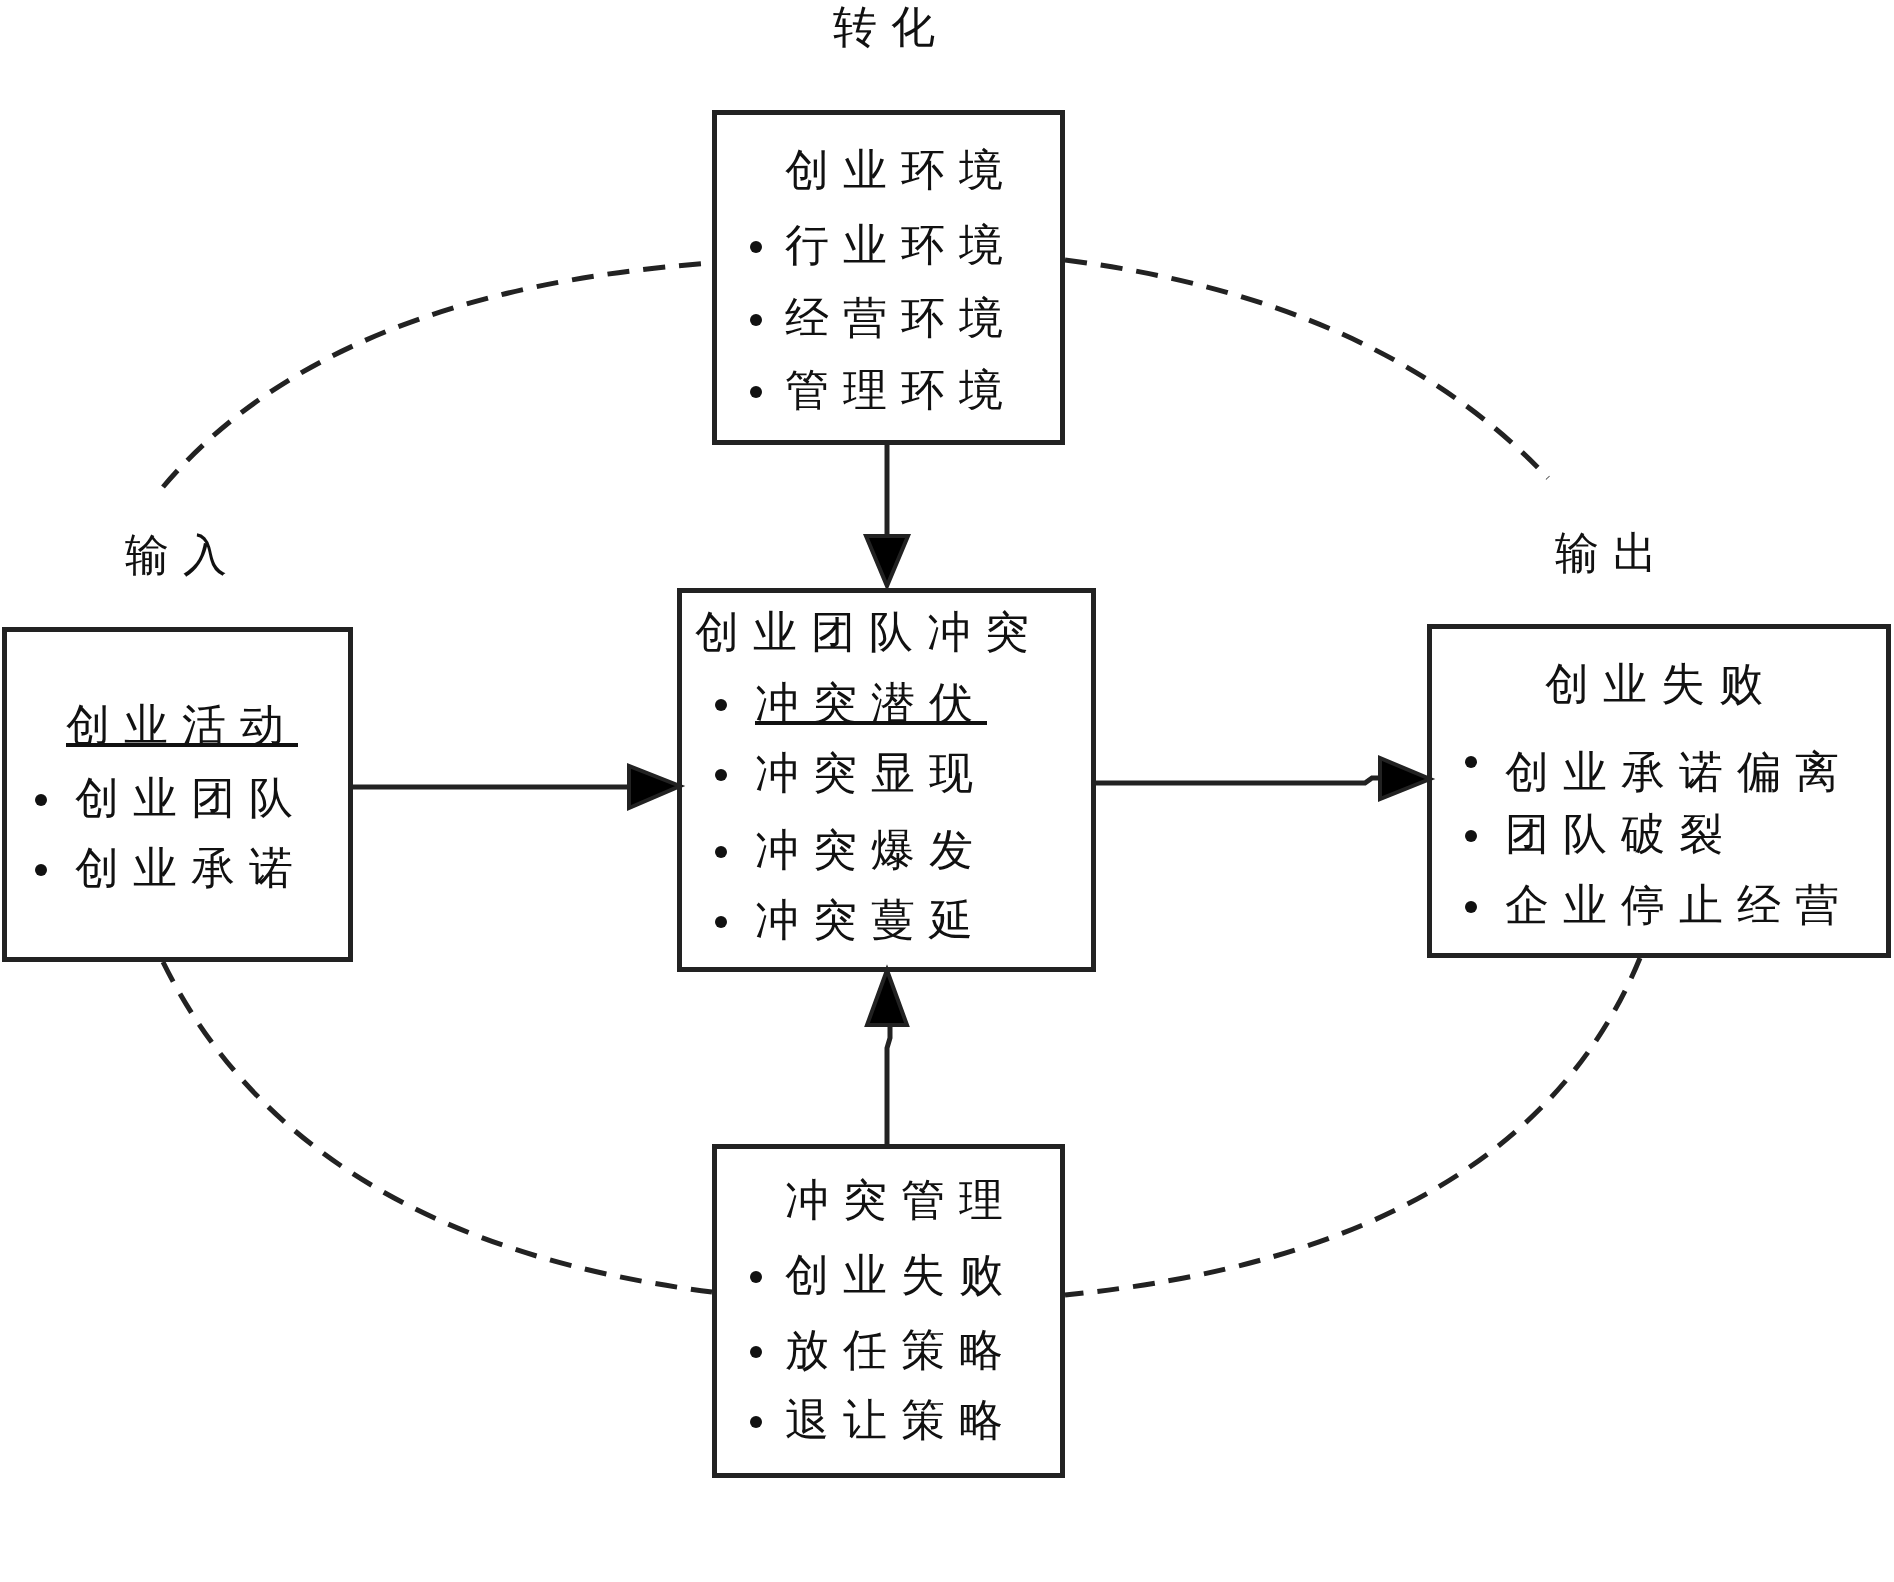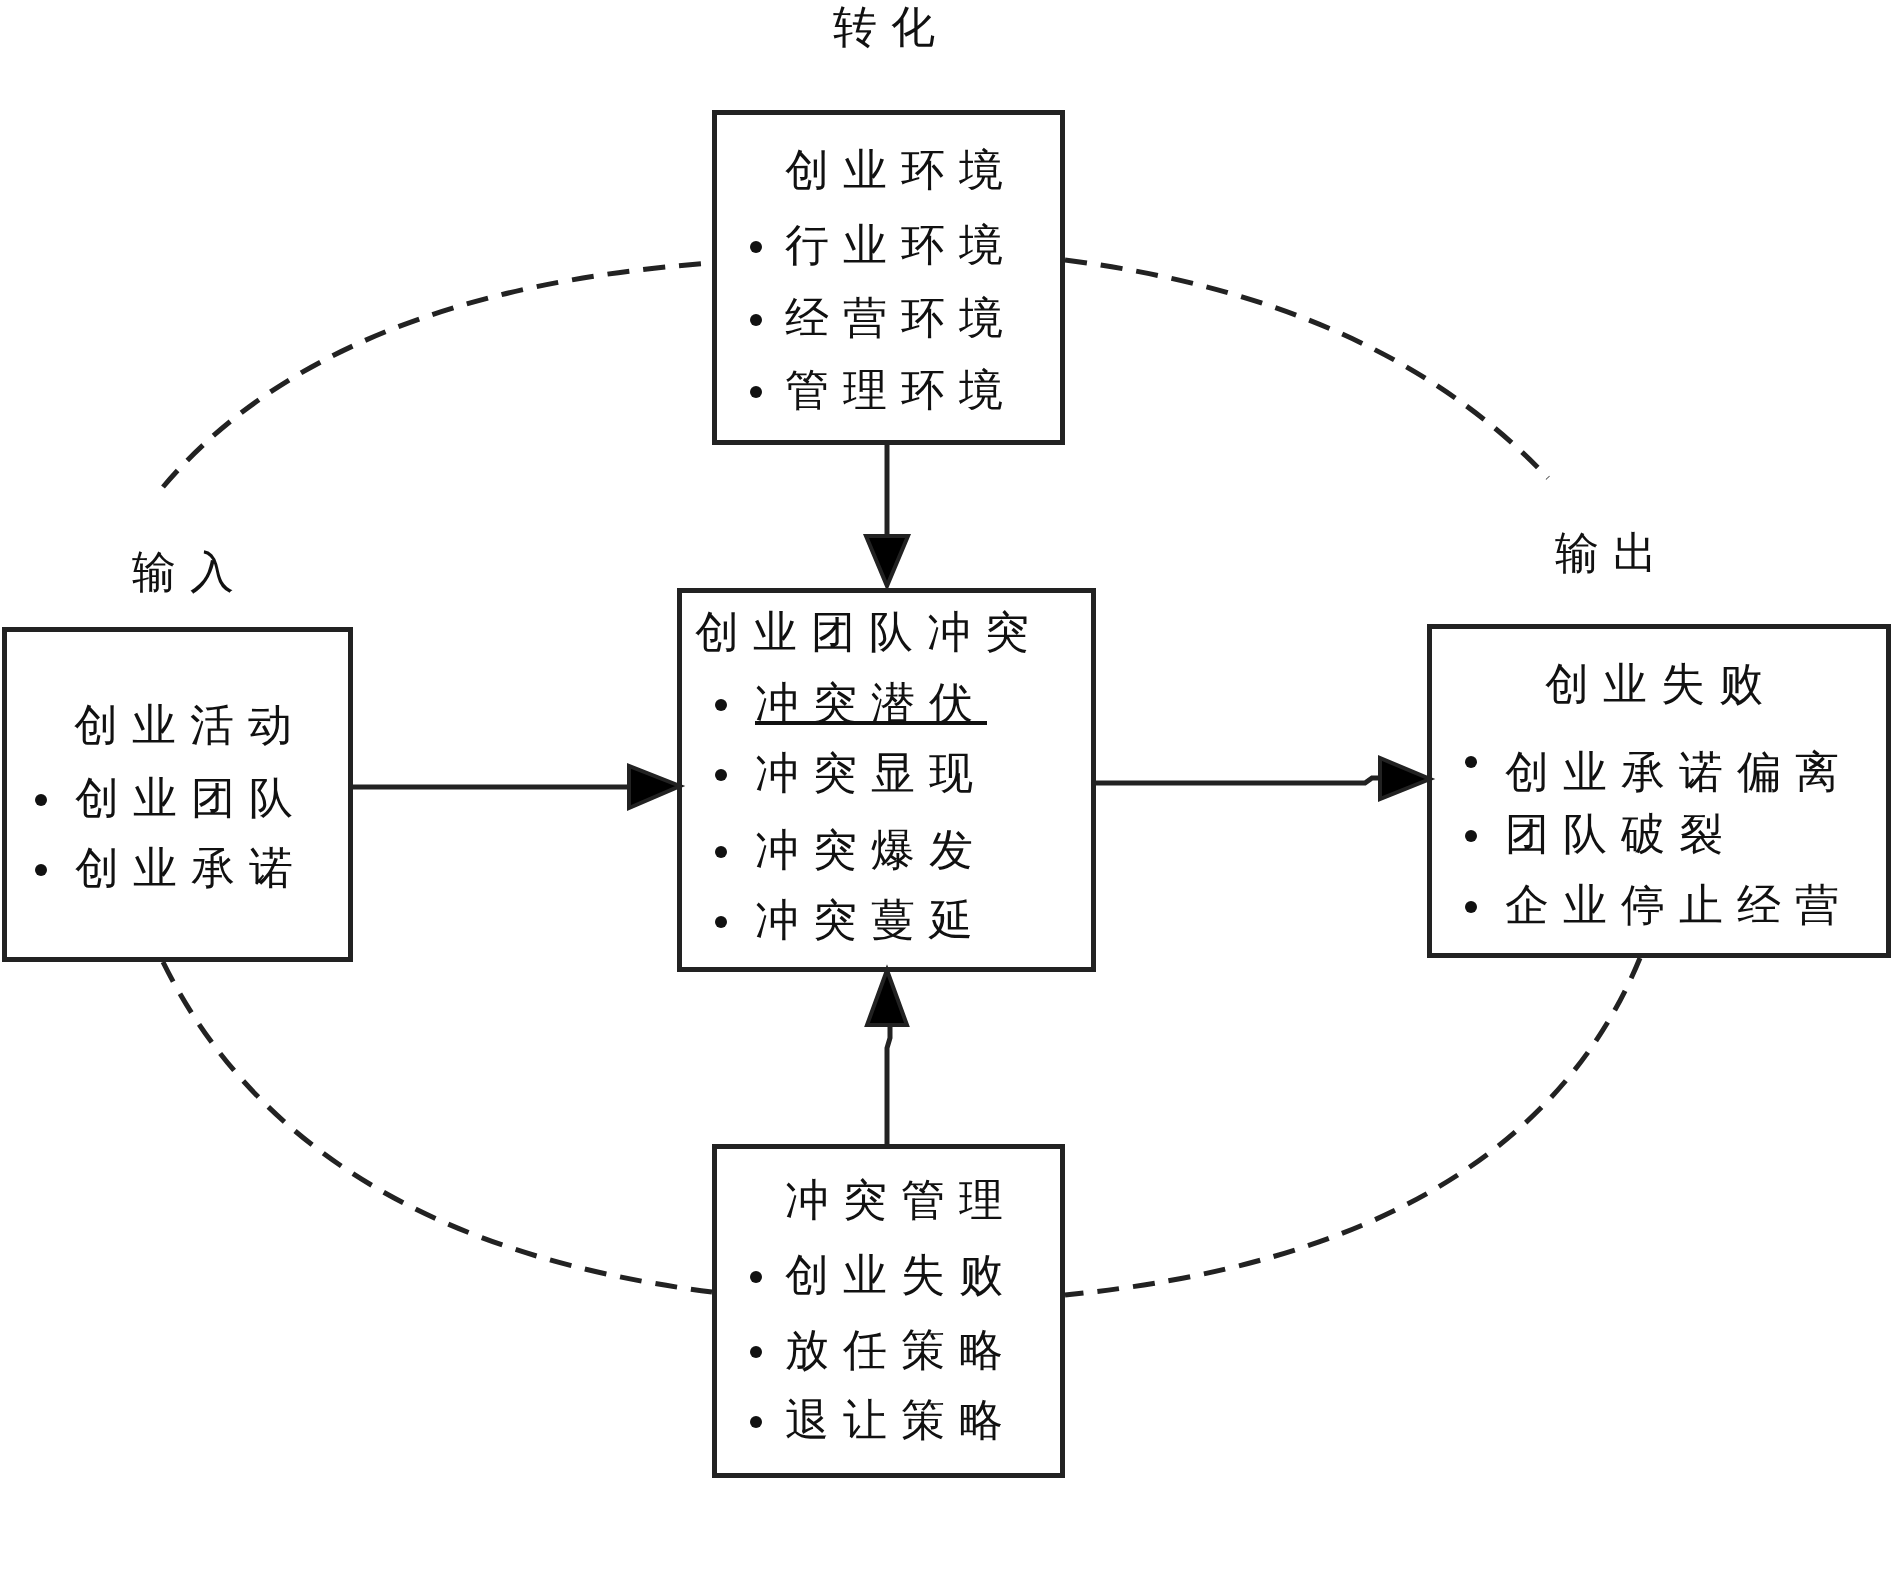--- a/index.html
+++ b/index.html
@@ -32,21 +32,21 @@
   <polygon points="1380,758 1380,799 1430,779" fill="#000" stroke="#222" stroke-width="4"></polygon>
 
   <line x1="887" y1="445" x2="887" y2="545" stroke="#222" stroke-width="5"></line>
   <polygon points="866,536 908,536 887,586" fill="#000" stroke="#222" stroke-width="4"></polygon>
 
   <polyline points="887,1144 887,1048 890,1038 890,1020" fill="none" stroke="#222" stroke-width="5"></polyline>
   <polygon points="867,1025 907,1025 887,970" fill="#000" stroke="#222" stroke-width="4"></polygon>
 </svg>
 
 <div class="t" style="left:833px; top:27px;">转化</div>
-<div class="t" style="left:132px; top:555px;margin-top:17px;">输入</div>
+<div class="t" style="left:125px; top:555px;">输入</div>
 <div class="t" style="left:1555px; top:553px;">输出</div>
 
 <div class="box" style="left:712px; top:110px; width:353px; height:335px;"></div>
 <div class="t" style="left:785px; top:170px;">创业环境</div>
 <span class="bullet" style="left:756px; top:247px;"></span>
 <div class="t" style="left:785px; top:245px;">行业环境</div>
 <span class="bullet" style="left:756px; top:320px;"></span>
 <div class="t" style="left:785px; top:318px;">经营环境</div>
 <span class="bullet" style="left:756px; top:392px;"></span>
 <div class="t" style="left:785px; top:390px;">管理环境</div>
@@ -56,21 +56,21 @@
 <span class="bullet" style="left:721px; top:705px;"></span>
 <div class="t" style="left:755px; top:703px;text-decoration:underline;">冲突潜伏</div>
 <span class="bullet" style="left:721px; top:775px;"></span>
 <div class="t" style="left:755px; top:773px;">冲突显现</div>
 <span class="bullet" style="left:721px; top:852px;"></span>
 <div class="t" style="left:755px; top:850px;">冲突爆发</div>
 <span class="bullet" style="left:721px; top:922px;"></span>
 <div class="t" style="left:755px; top:920px;">冲突蔓延</div>
 
 <div class="box" style="left:2px; top:627px; width:351px; height:335px;"></div>
-<div class="t" style="left:74px; top:725px;">创业活动</div>
+<div class="t" style="left:66px; top:725px;text-decoration:underline;">创业活动</div>
 <span class="bullet" style="left:41px; top:800px;"></span>
 <div class="t" style="left:75px; top:798px;">创业团队</div>
 <span class="bullet" style="left:41px; top:870px;"></span>
 <div class="t" style="left:75px; top:868px;">创业承诺</div>
 
 <div class="box" style="left:1427px; top:624px; width:464px; height:334px;"></div>
 <div class="t" style="left:1545px; top:684px;">创业失败</div>
 <span class="bullet" style="left:1471px; top:762px;"></span>
 <div class="t" style="left:1505px; top:760px;margin-top:12px;">创业承诺偏离</div>
 <span class="bullet" style="left:1471px; top:836px;"></span>

